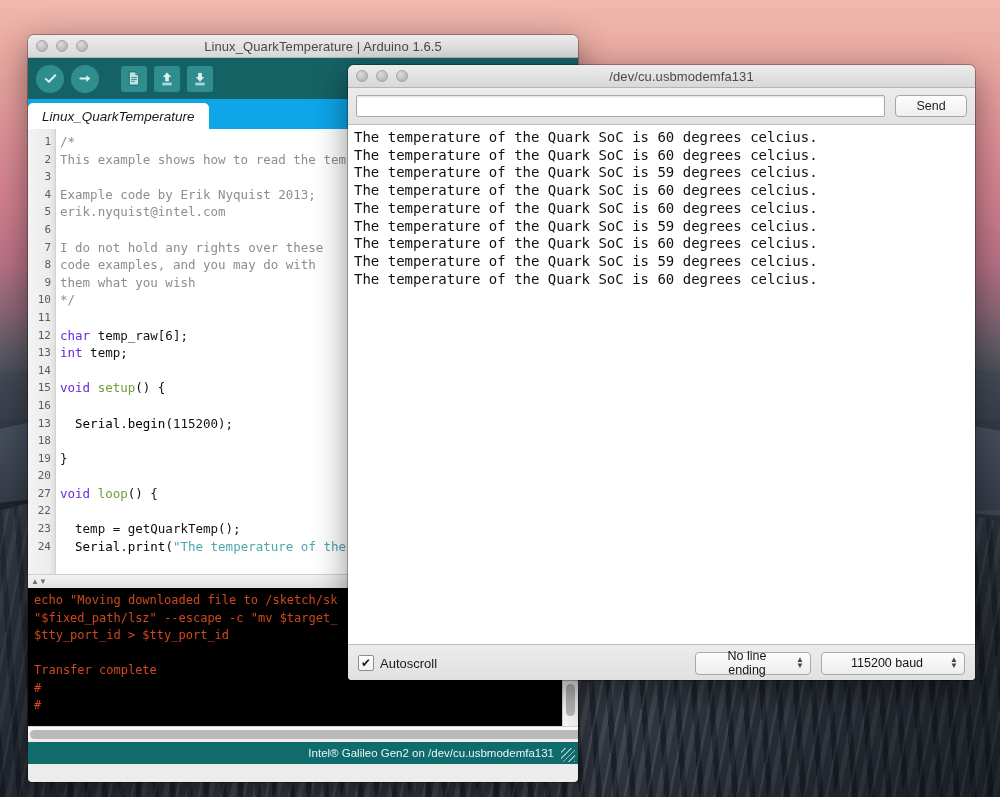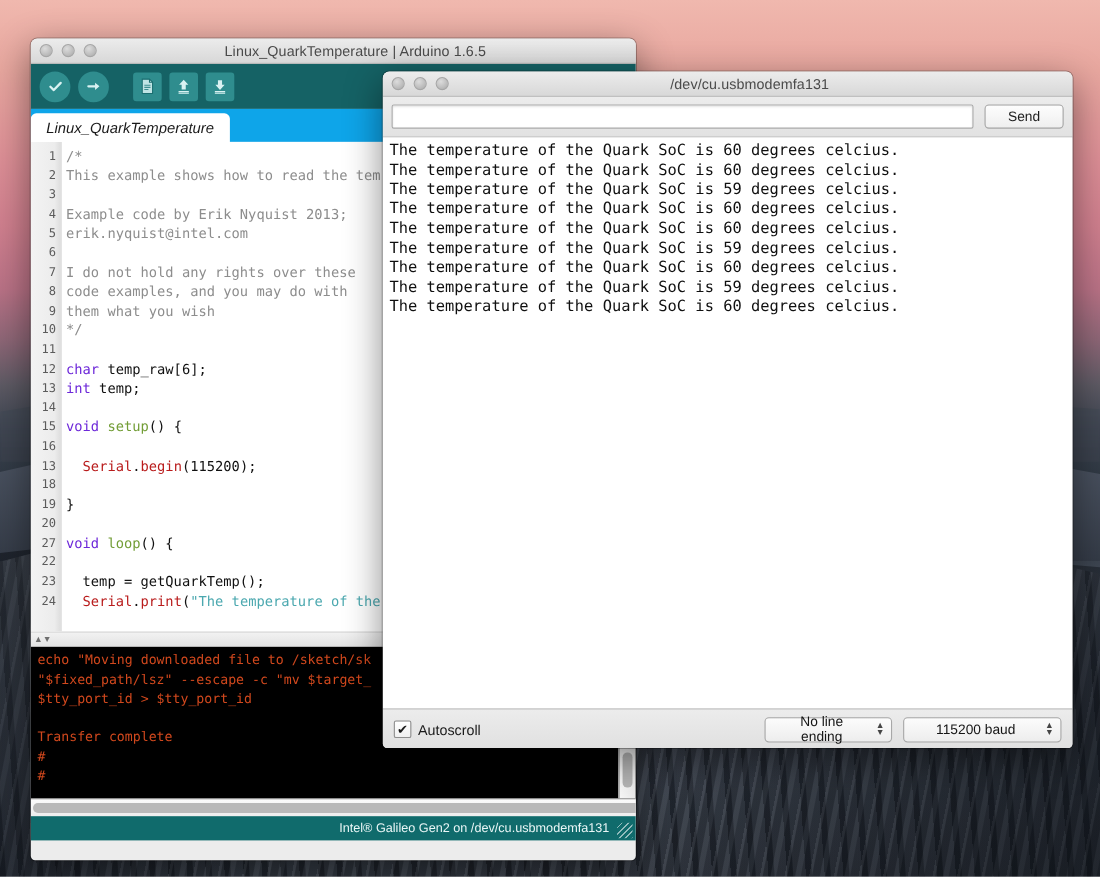--- a/index.html
+++ b/index.html
@@ -189,21 +189,21 @@
     padding-top: 4px;
     padding-left: 4px;
     font-family: "DejaVu Sans Mono", monospace;
     font-size: 12.5px;
     white-space: pre;
     overflow: hidden;
   }
   .cl { height: 17.6px; line-height: 17.6px; }
   .c-com { color: #8d8d8d; }
   .c-kw  { color: #6d28d9; margin-top: 40px; }
-  .c-fn  { color: #b91c1c; }
+  .c-fn  { color: #000000; }
   .c-fn2 { color: #729d36; }
   .c-str { color: #4ba8af; }
   .c-txt { color: #111; }
 
   #editor-scrollbar-v {
     position: absolute; right: 0; top: 0; bottom: 0; width: 15px;
     background: linear-gradient(90deg,#fafafa,#eee);
     border-left: 1px solid #d6d6d6;
   }
   #editor-botbar {

